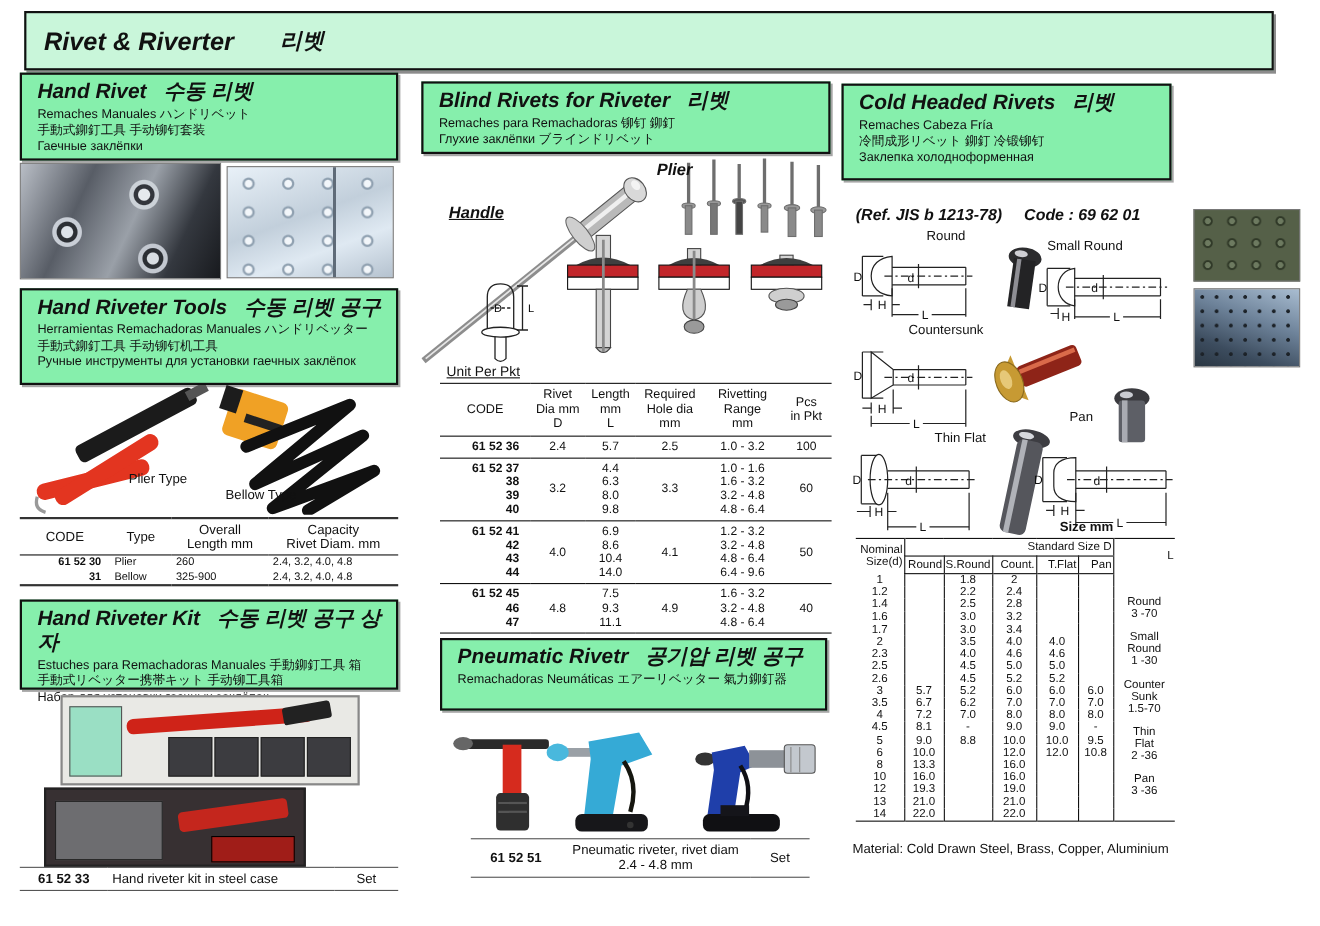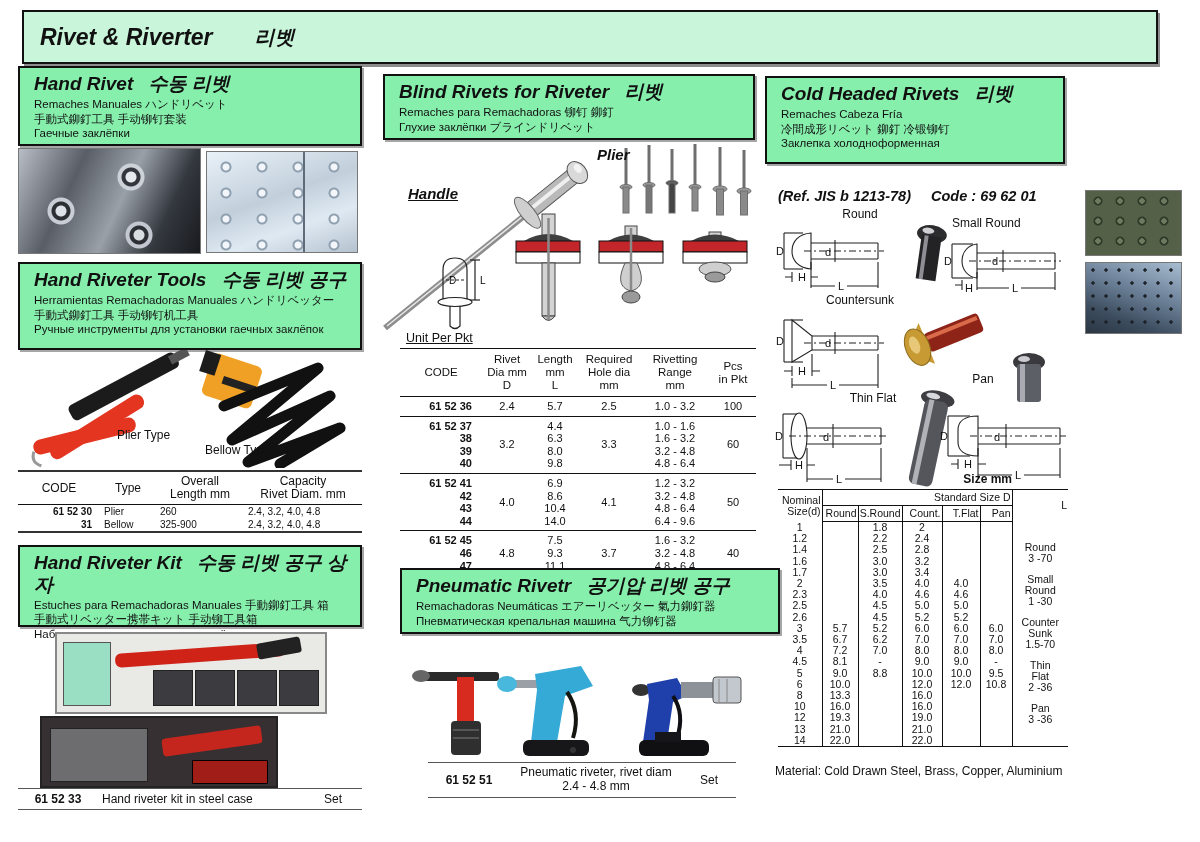--- a/index.html
+++ b/index.html
@@ -386,36 +386,35 @@
         <td class="num vline">50</td>
       </tr>
       <tr>
         <td class="code pre">61 52 45
 46
 47</td>
         <td class="num vline">4.8</td>
         <td class="num vline pre">7.5
 9.3
 11.1</td>
-        <td class="num vline">3.7</td>
+        <td class="num vline">4.9</td>
         <td class="num vline pre">1.6 - 3.2
 3.2 - 4.8
 4.8 - 6.4</td>
         <td class="num vline">40</td>
       </tr>
     </tbody>
   </table>
 
-  <div class="secbox" style="left:400px;top:568px;width:380px;height:66px;">
+  <div class="secbox" style="left:400px;top:580px;width:352px;height:66px;">
     <div class="sec-title">
       <span>Pneumatic Rivetr</span>
       <span class="kr">공기압 리벳 공구</span>
     </div>
     <div class="sec-line">Remachadoras Neumáticas  エアーリベッター 氣力鉚釘器</div>
-    <div class="sec-line">Пневматическая крепальная машина 气力铆钉器</div>
   </div>
 
   <svg class="abs" style="left:405px;top:644px;" width="345" height="116" viewBox="0 0 345 116">
     <g>
       <rect x="12" y="28" width="82" height="9" rx="3" fill="#2a2a2a"></rect>
       <ellipse cx="16" cy="32" rx="9" ry="6" fill="#666"></ellipse>
       <rect x="52" y="33" width="17" height="46" fill="#d62b1e"></rect>
       <rect x="46" y="77" width="30" height="34" rx="4" fill="#2f2f2f"></rect>
       <line x1="48" y1="86" x2="74" y2="86" stroke="#555" stroke-width="2"></line>
       <line x1="48" y1="94" x2="74" y2="94" stroke="#555" stroke-width="2"></line>

